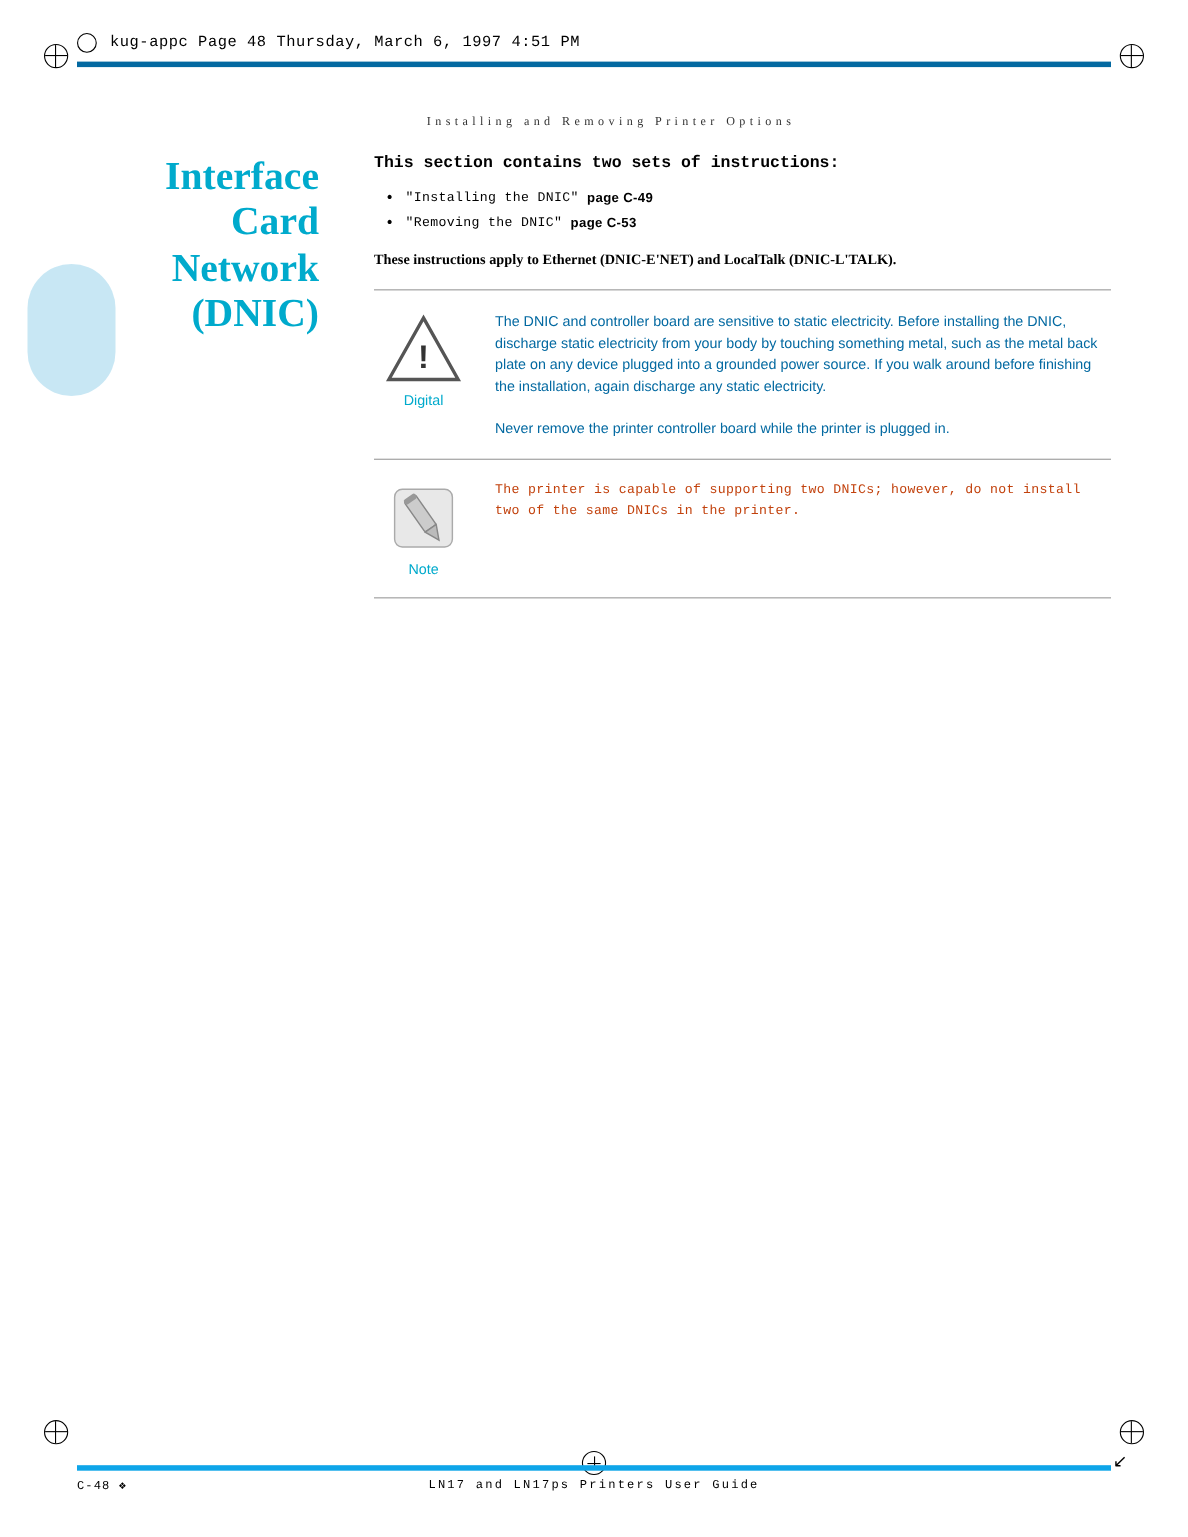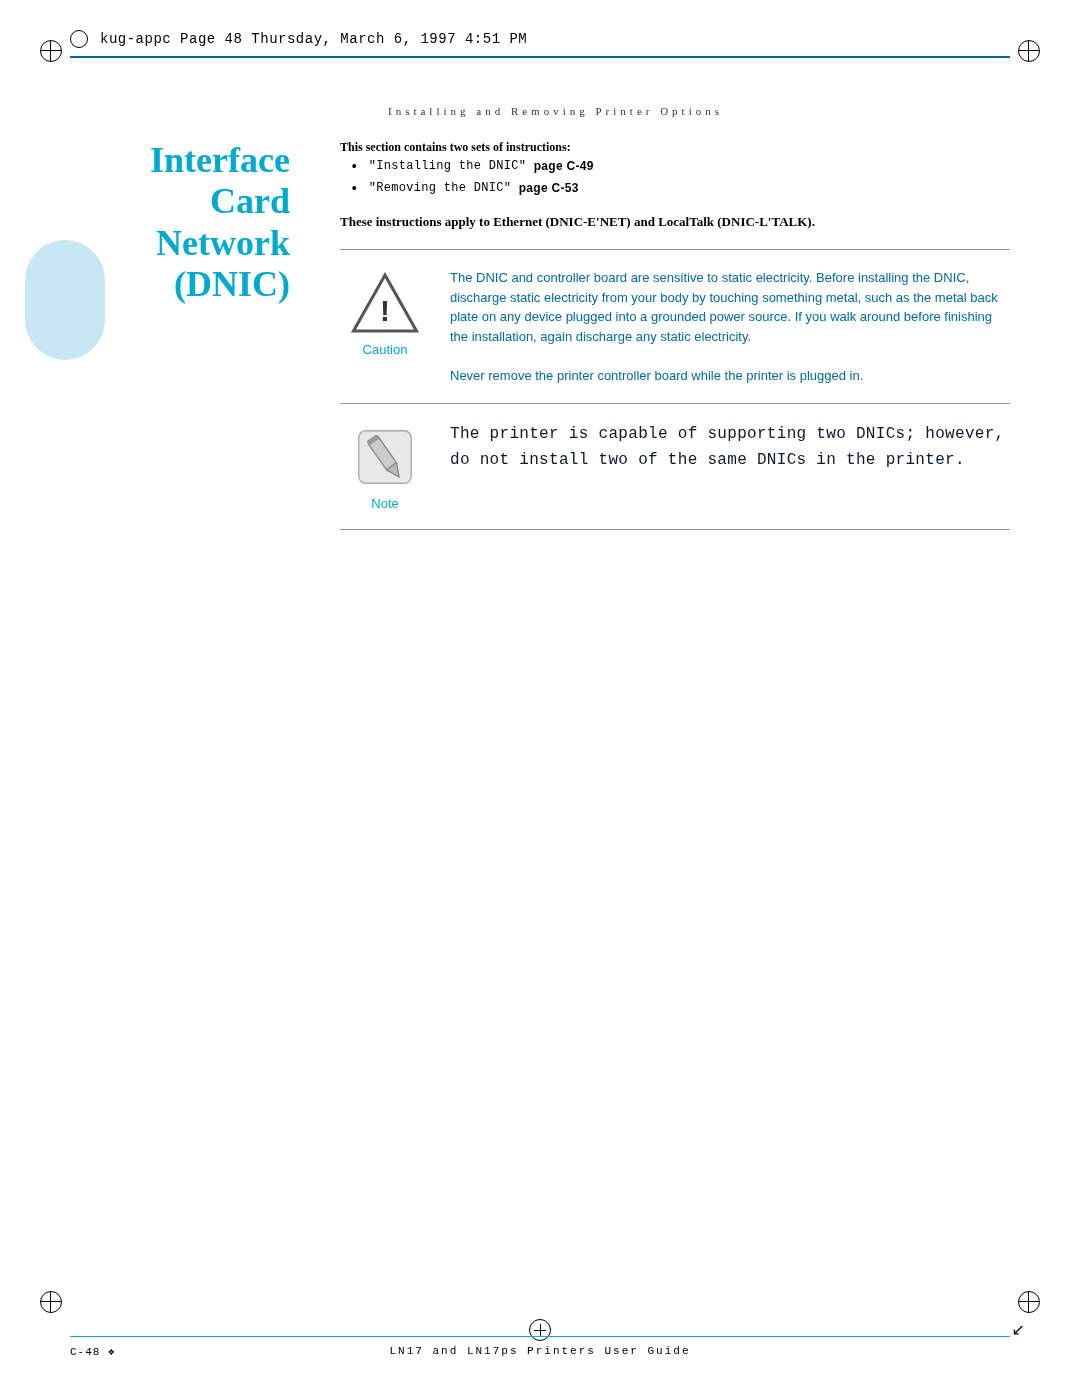--- a/index.html
+++ b/index.html
@@ -63,21 +63,21 @@
     .reg-mark.br .reg-circle { top: 4px; left: 4px; }
 
     
     .header-bar {
       position: absolute;
       top: 30px;
       left: 70px;
       right: 70px;
       display: flex;
       align-items: center;
-      border-bottom: 2px solid #0369a1;
+      border-bottom: 5px solid #0369a1;
       padding-bottom: 8px;
     }
 
     .header-circle {
       width: 18px;
       height: 18px;
       border: 1.5px solid #000;
       border-radius: 50%;
       margin-right: 12px;
       flex-shrink: 0;
@@ -147,24 +147,24 @@
 
     
     .right-col {
       position: absolute;
       left: 270px;
       top: 0;
       right: 0;
     }
 
     .section-heading {
-      font-size: 12px;
+      font-size: 15px;
       font-weight: bold;
-      font-family: Liberation Serif, serif;
-      margin-bottom: 4px;
+      font-family: Liberation Mono, monospace;
+      margin-bottom: 16px;
     }
 
     .bullet-list {
       list-style: none;
       margin-bottom: 16px;
       margin-left: 10px;
     }
 
     .bullet-list li {
       font-size: 12px;
@@ -249,37 +249,37 @@
       gap: 20px;
     }
 
     .note-icon {
       width: 70px;
       height: 70px;
     }
 
     .note-text {
       flex: 1;
-      font-size: 16px;
+      font-size: 12px;
       font-family: 'Courier New', monospace;
       letter-spacing: 0.3px;
       line-height: 1.6;
-      color: #0f172a;
+      color: #c2410c;
     }
 
     
     .footer {
       position: absolute;
       bottom: 40px;
       left: 70px;
       right: 70px;
       display: flex;
       align-items: center;
       justify-content: center;
-      border-top: 1px solid #0ea5e9;
+      border-top: 5px solid #0ea5e9;
       padding-top: 8px;
     }
 
     .footer-left {
       position: absolute;
       left: 0;
       font-size: 11px;
       font-family: 'Courier New', monospace;
       letter-spacing: 1px;
     }
@@ -390,21 +390,21 @@
 
       <hr class="divider">
 
       <div class="caution-section">
         <div class="icon-block">
 
           <svg class="caution-icon" viewBox="0 0 80 80" xmlns="http://www.w3.org/2000/svg">
             <polygon points="40,8 76,72 4,72" fill="none" stroke="#555" stroke-width="3.5"></polygon>
             <text x="40" y="60" text-anchor="middle" font-size="34" font-weight="bold" fill="#333" font-family="Arial">!</text>
           </svg>
-          <span class="icon-label">Caution</span>
+          <span class="icon-label">Digital</span>
         </div>
         <div class="caution-text">
           <p>The DNIC and controller board are sensitive to static electricity. Before installing the DNIC, discharge static electricity from your body by touching something metal, such as the metal back plate on any device plugged into a grounded power source. If you walk around before finishing the installation, again discharge any static electricity.</p>
           <br>
           <p>Never remove the printer controller board while the printer is plugged in.</p>
         </div>
       </div>
 
       <hr class="divider">
 

